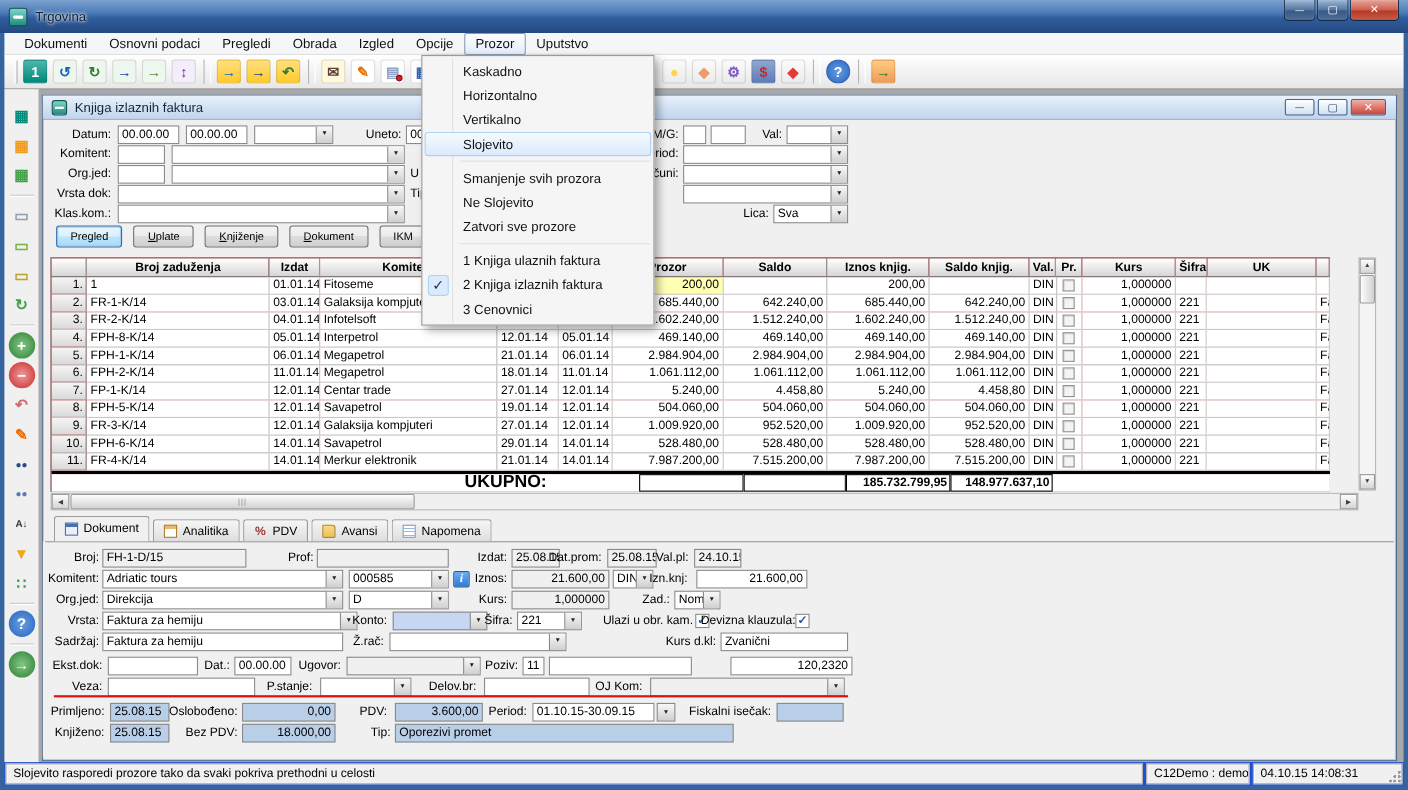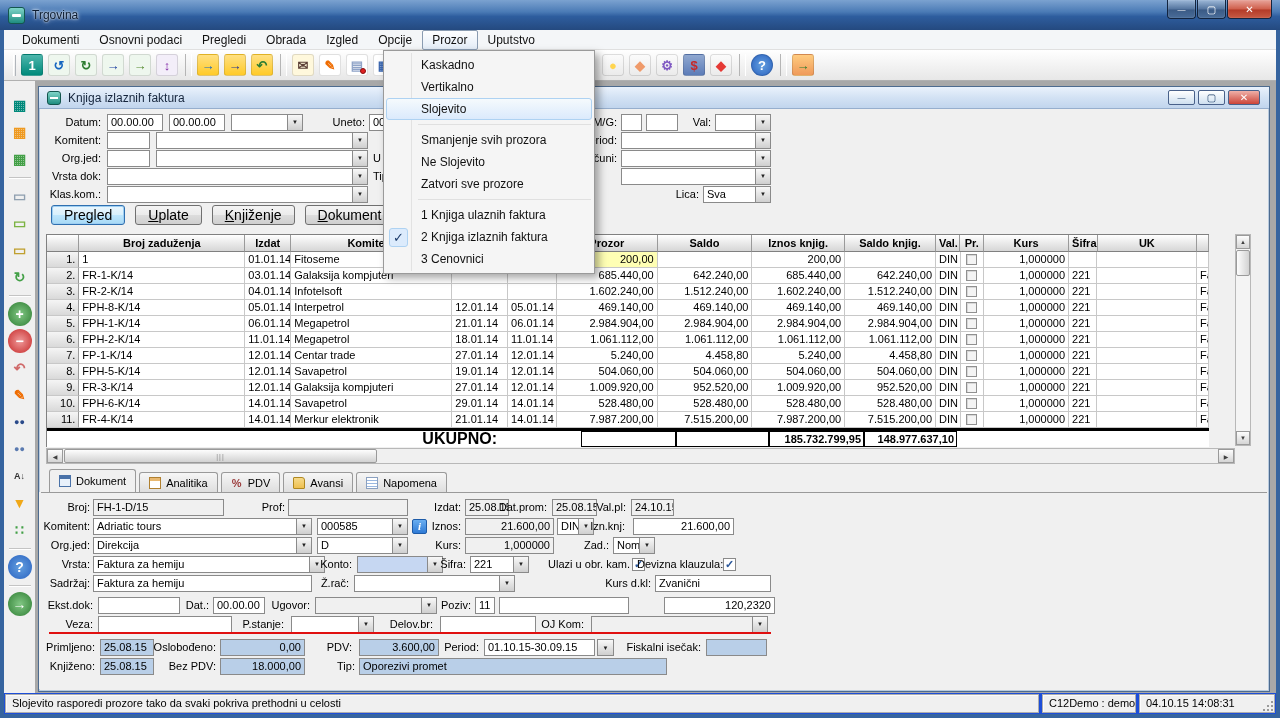--- a/index.html
+++ b/index.html
@@ -66,21 +66,21 @@
 .fld.num{text-align:right;}
 .combo{padding:0;display:flex;}
 .combo .cv{flex:1;padding:0 3px;overflow:hidden;white-space:nowrap;line-height:15px;}
 .ddb{width:15px;background:linear-gradient(#f8f8f8,#cfcfcf);border-left:1px solid #8a8a8a;display:flex;align-items:center;justify-content:center;}
 .ddb::after{content:'▼';font-size:6px;color:#222;}
 .ddbtn{position:absolute;width:17px;height:17px;background:linear-gradient(#f8f8f8,#cfcfcf);border:1px solid #8a8a8a;display:flex;align-items:center;justify-content:center;}
 .ddbtn::after{content:'▼';font-size:6px;color:#222;}
 
 
 .vrow{position:absolute;left:12px;top:118px;height:20px;display:flex;gap:10px;}
-.vbtn{height:20px;padding:0 12px;font-size:14px;font-family:"Liberation Sans",sans-serif;border:1px solid #707070;border-radius:3px;background:linear-gradient(#f4f4f4,#ebebeb 49%,#dddddd 50%,#cfcfcf);}
+.vbtn{height:20px;padding:0 12px;font-size:10px;font-family:"Liberation Sans",sans-serif;border:1px solid #707070;border-radius:3px;background:linear-gradient(#f4f4f4,#ebebeb 49%,#dddddd 50%,#cfcfcf);}
 .vbtn.focus{border-color:#2f6faf;background:linear-gradient(#eaf6fd,#d9f0fc 49%,#bee6fd 50%,#a7d9f5);box-shadow:0 0 0 1px #9ecff2 inset;}
 
 
 .tbl{position:absolute;left:7px;top:147px;width:1163px;border-top:1px solid #808080;border-left:1px solid #808080;background:#b91c1c;}
 .trow{display:flex;height:16px;}
 .hrow{height:17px;}
 .tc{height:100%;padding:0 3px;font-size:11px;line-height:15px;overflow:hidden;white-space:nowrap;border-right:1px solid #c8c8c8;border-bottom:1px solid #c8c8c8;background:#fff;}
 .hc{background:linear-gradient(#ffffff,#d6d6d6);border-right:1px solid #9a9a9a;border-bottom:1px solid #808080;font-weight:bold;text-align:center;line-height:16px;}
 .nc{background:linear-gradient(#f5f5f5,#d9d9d9);border-right:1px solid #9a9a9a;text-align:right;}
 .tc.r{text-align:right;}
@@ -818,20 +818,23 @@
       <span class="lbl" style="left:286px;top:166px;width:30px;">Tip:</span>
       <span class="fld blue" style="left:320px;top:166px;width:308px;">Oporezivi promet</span>
     </div>
   </div>
 
   <div class="menu" id="win-menu">
       <div class="wm-item">
         <span class="wm-label">Kaskadno</span>
       </div>
       <div class="wm-item">
+        <span class="wm-label">Horizontalno</span>
+      </div>
+      <div class="wm-item">
         <span class="wm-label">Vertikalno</span>
       </div>
       <div class="wm-item hl">
         <span class="wm-label">Slojevito</span>
       </div>
       <div class="wm-sep"></div>
       <div class="wm-item">
         <span class="wm-label">Smanjenje svih prozora</span>
       </div>
       <div class="wm-item">

